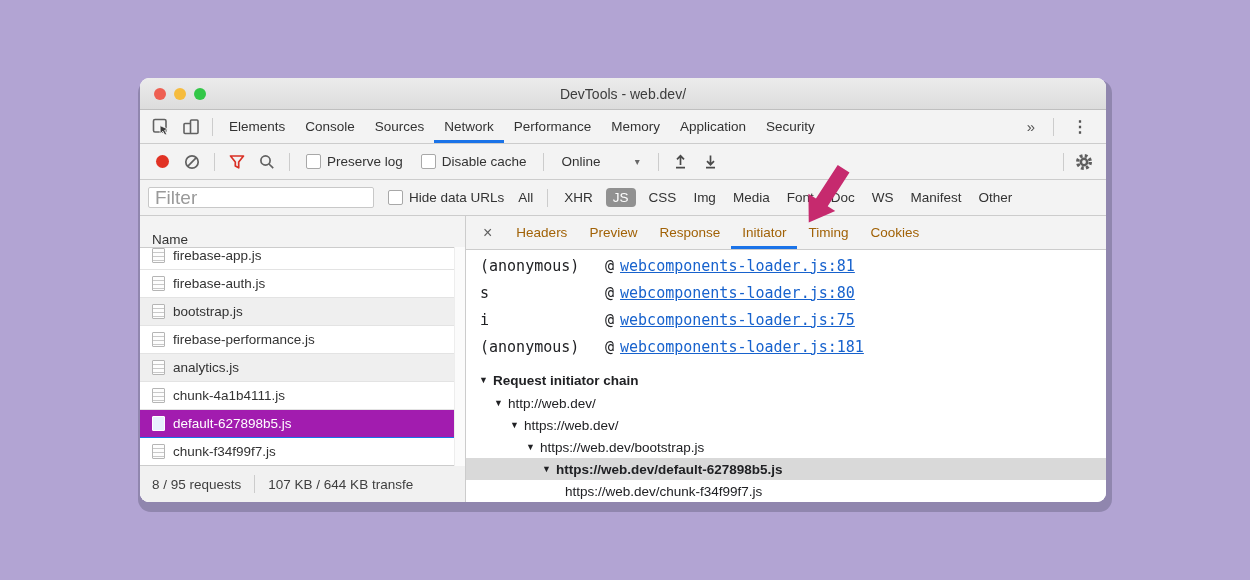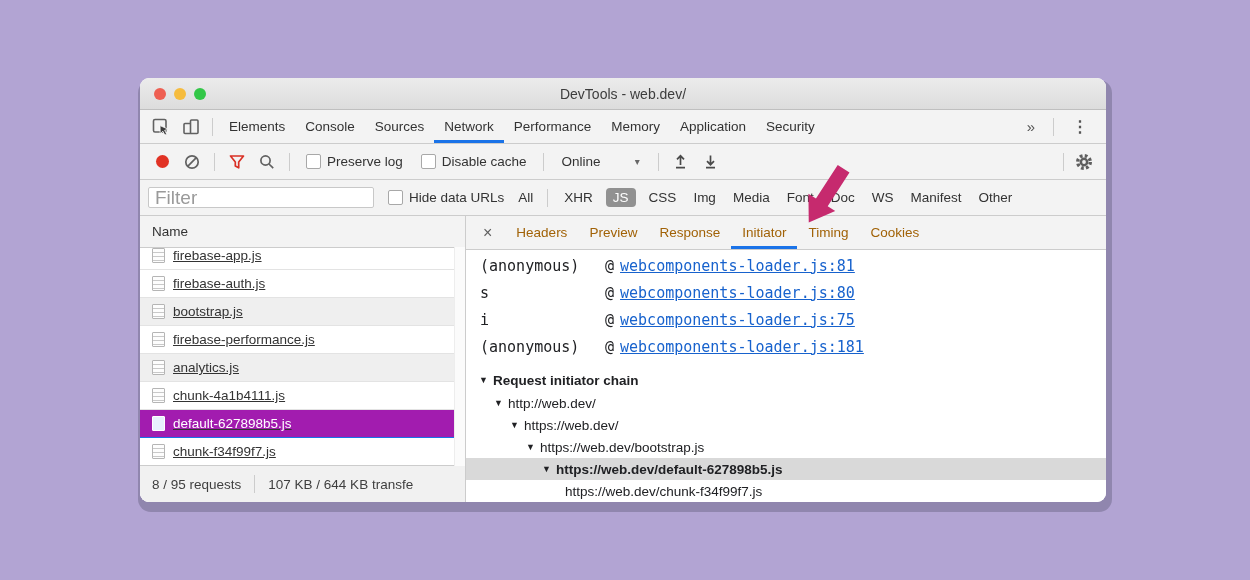--- a/index.html
+++ b/index.html
@@ -48,22 +48,22 @@
   .filter-input{width:212px;height:19px;border:1px solid #c8c8c8;border-radius:2px;background:#fff;
     font-family:"Liberation Sans",sans-serif;font-size:19px;padding:0 6px;color:#333;margin-right:14px;}
   .filter-input::placeholder{color:#9a9a9a;}
   .typelist{display:flex;align-items:center;gap:17px;margin-left:14px;}
   .typeitem{color:#333;}
   .typeitem.active{background:#919191;color:#fff;border-radius:4px;padding:2px 7px;margin:0 -4px;}
 
   
   .main{flex:1;display:flex;min-height:0;}
   .left{width:325px;flex:0 0 325px;border-right:1px solid #ccc;display:flex;flex-direction:column;position:relative;background:#fff;}
-  .name-header{height:31px;flex:0 0 31px;background:#f3f3f3;border-bottom:1px solid #ccc;display:flex;align-items:center;padding:0 12px;}
-  .rows{flex:1;overflow:hidden;margin-right:10px;text-decoration:underline;}
+  .name-header{height:31px;flex:0 0 31px;background:#f3f3f3;border-bottom:1px solid #ccc;display:flex;align-items:flex-end;padding:0 12px;}
+  .rows{flex:1;overflow:hidden;margin-right:10px;}
   .scrollstrip{position:absolute;right:0;top:31px;bottom:36px;width:10px;background:#fbfbfb;border-left:1px solid #ededed;}
   .req-row{height:27px;display:flex;align-items:center;gap:8px;padding:0 0 0 12px;border-bottom:1px solid #e3e3e3;background:#fff;}
   .req-row.first{margin-top:-6px;}
   .req-row.stripe{background:#efefef;}
   .req-row.selected{background:#a21caf;color:#fff;border-bottom-color:#1a73e8;}
   .docicon{width:13px;height:15px;background:#fdfdfd;border:1px solid #b5b5b5;border-radius:1px;flex:0 0 13px;
     background-image:linear-gradient(#c9c9c9 1px,transparent 1px);background-size:100% 4px;background-position:0 3px;box-sizing:border-box;}
   .selected .docicon{background:#e8f0fe;border-color:#fff;}
   .statusbar{height:36px;flex:0 0 36px;background:#f1f1f1;border-top:1px solid #ccc;display:flex;align-items:center;
     padding:0 12px;white-space:nowrap;overflow:hidden;color:#3f3f3f;}

